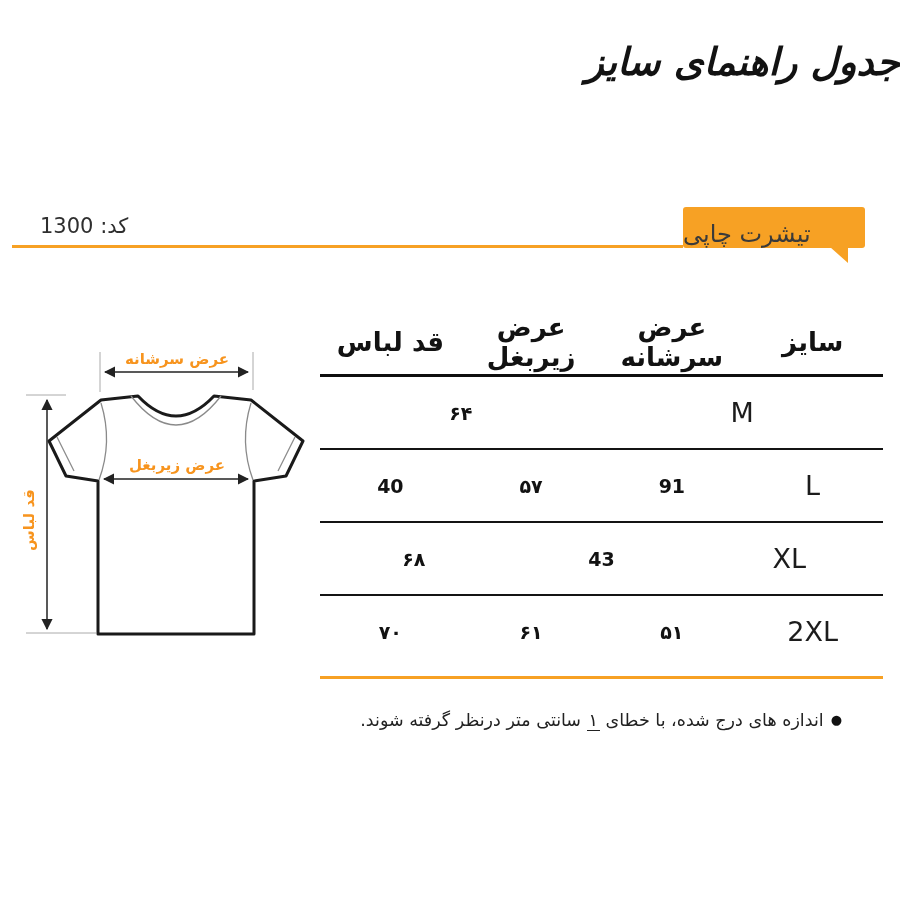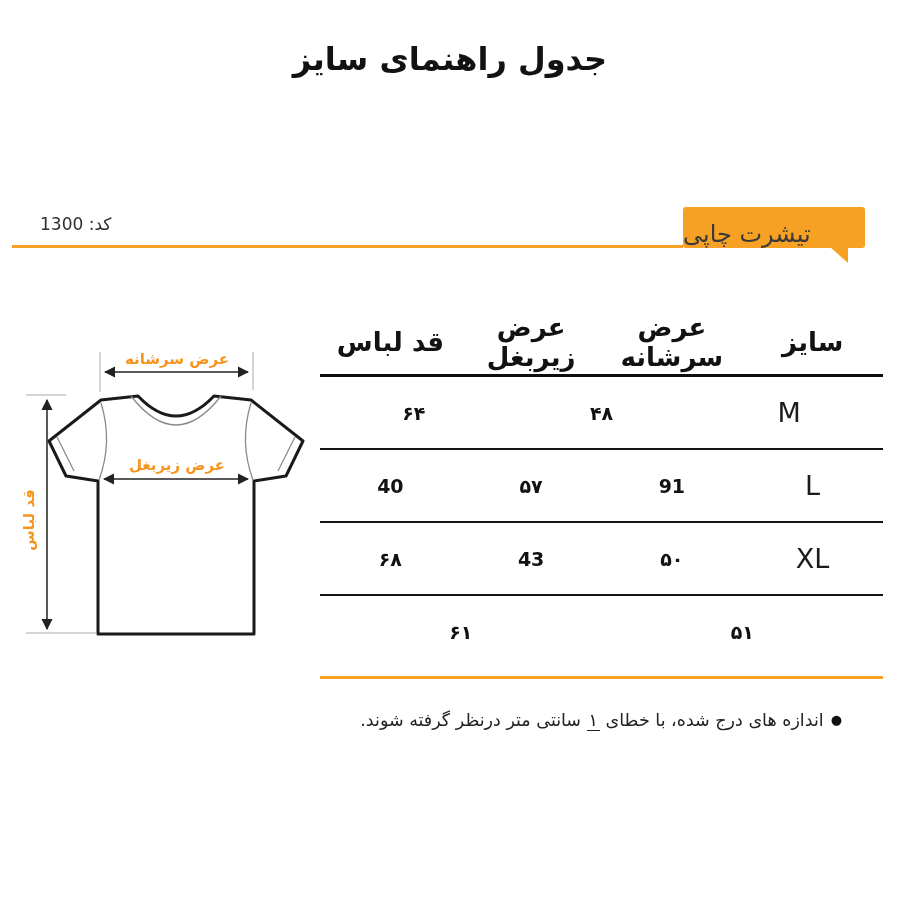--- a/index.html
+++ b/index.html
@@ -2,27 +2,27 @@
 <html lang="fa"><head>
 <meta charset="utf-8">
 <style>
   html,body{margin:0;padding:0;background:#ffffff;}
   .canvas{
     position:relative;width:900px;height:900px;background:#ffffff;overflow:hidden;
     font-family:"DejaVu Sans",sans-serif;color:#1a1a1a;
   }
   
   .page-title{
-    position:absolute;top:40px;left:0;right:0;text-align:center;
-    direction:rtl;font-size:32px;font-weight:bold;color:#121212;letter-spacing:0;
+    position:absolute;top:40px;left:0;right:0;
+    direction:rtl;font-size:38px;font-weight:bold;color:#121212;letter-spacing:0;font-style:italic;
   }
   
   .code-text{
     position:absolute;left:40px;top:214px;direction:rtl;
-    font-size:17px;color:#2e2e2e;
+    font-size:21px;color:#2e2e2e;
   }
   .accent-line{
     position:absolute;left:12px;top:245px;width:671px;height:3px;background:#F7A124;
   }
   .product-bubble{
     position:absolute;left:683px;top:207px;width:182px;height:41px;
     background:#F7A124;border-radius:3px;display:flex;align-items:flex-end;
     justify-content:flex-end;direction:rtl;
   }
   .product-bubble .bubble-text{
@@ -103,38 +103,38 @@
   <div class="size-table">
     <div class="thead-row">
       <div class="tcell">سایز</div>
       <div class="tcell">عرض سرشانه</div>
       <div class="tcell">عرض زیربغل</div>
       <div class="tcell">قد لباس</div>
     </div>
     <div id="table-body">
         <div class="trow">
           <div class="tcell size">M</div>
-          <div class="tcell num">۴۸</div>
           <div class="tcell num">۶۴</div>
         </div>
         <div class="trow">
           <div class="tcell size">L</div>
           <div class="tcell num">91</div>
           <div class="tcell num">۵۷</div>
           <div class="tcell num">40</div>
         </div>
         <div class="trow">
           <div class="tcell size">XL</div>
-          <div class="tcell num">۵۰</div>
           <div class="tcell num">43</div>
           <div class="tcell num">۶۸</div>
         </div>
         <div class="trow">
+          <div class="tcell size">2XL</div>
           <div class="tcell num">۵۱</div>
           <div class="tcell num">۶۱</div>
+          <div class="tcell num">۷۰</div>
         </div>
       </div>
   </div>
   <div class="table-bottom-line"></div>
 
   <div class="footnote">
     <span class="bullet">●</span><span>اندازه های درج شده، با خطای </span><span class="tolerance">۱</span><span> سانتی متر درنظر گرفته شوند.</span>
   </div>
 
 </div>

